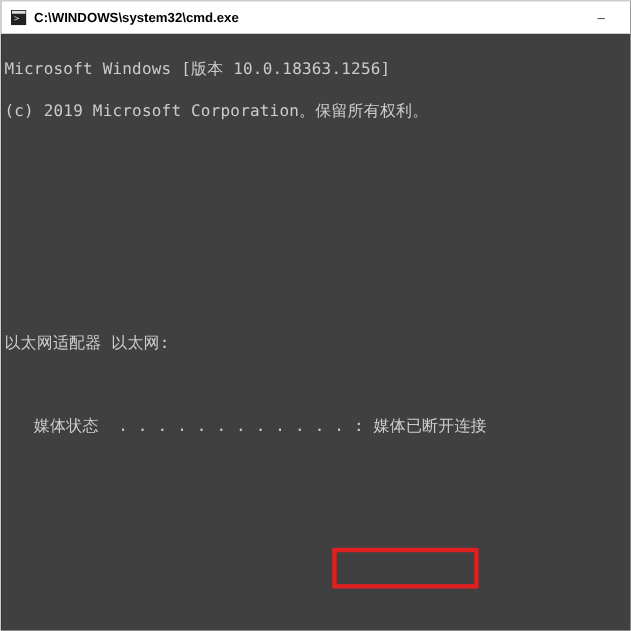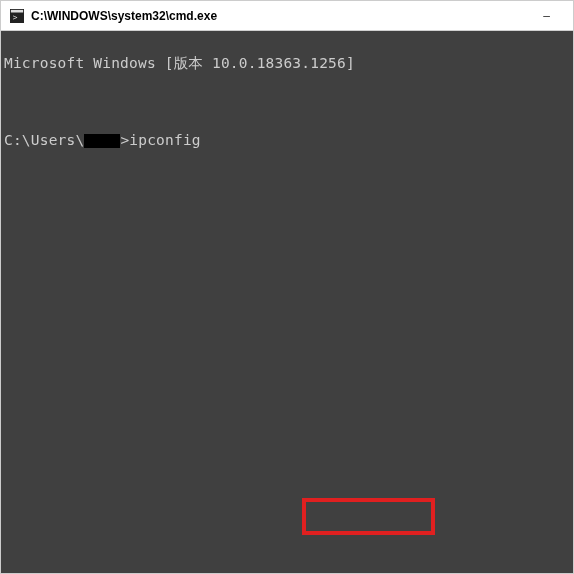--- a/index.html
+++ b/index.html
@@ -69,27 +69,29 @@
         <rect x="1" y="1" width="14" height="3" fill="#ddd"></rect>
         <text x="3" y="12" font-size="9" fill="#ddd" font-family="monospace">&gt;</text>
       </svg>
   </span>
   <span class="title">C:\WINDOWS\system32\cmd.exe</span>
   <span class="win-btn">–</span>
 </div>
 
 <div class="terminal">
 <div class="line">Microsoft Windows [版本 10.0.18363.1256]</div>
+<div class="line">(c) 2019 Microsoft Corporation。保留所有权利。</div>
 <div class="line"> </div>
-<div class="line"><span>C:\Users\</span><span class="mask" style="width:36px;height:14px"></span><span>&gt;ipconfig</span></div>
 <div class="line"> </div>
 <div class="line"> </div>
 <div class="line"> </div>
 
+<div class="line">以太网适配器 以太网:</div>
 <div class="line"> </div>
+<div class="line"><span>   媒体状态  . . . . . . . . . . . . :</span><span> 媒体已断开连接</span></div>
 <div class="line"> </div>
 
 
 
 
 
 
 
 
 

